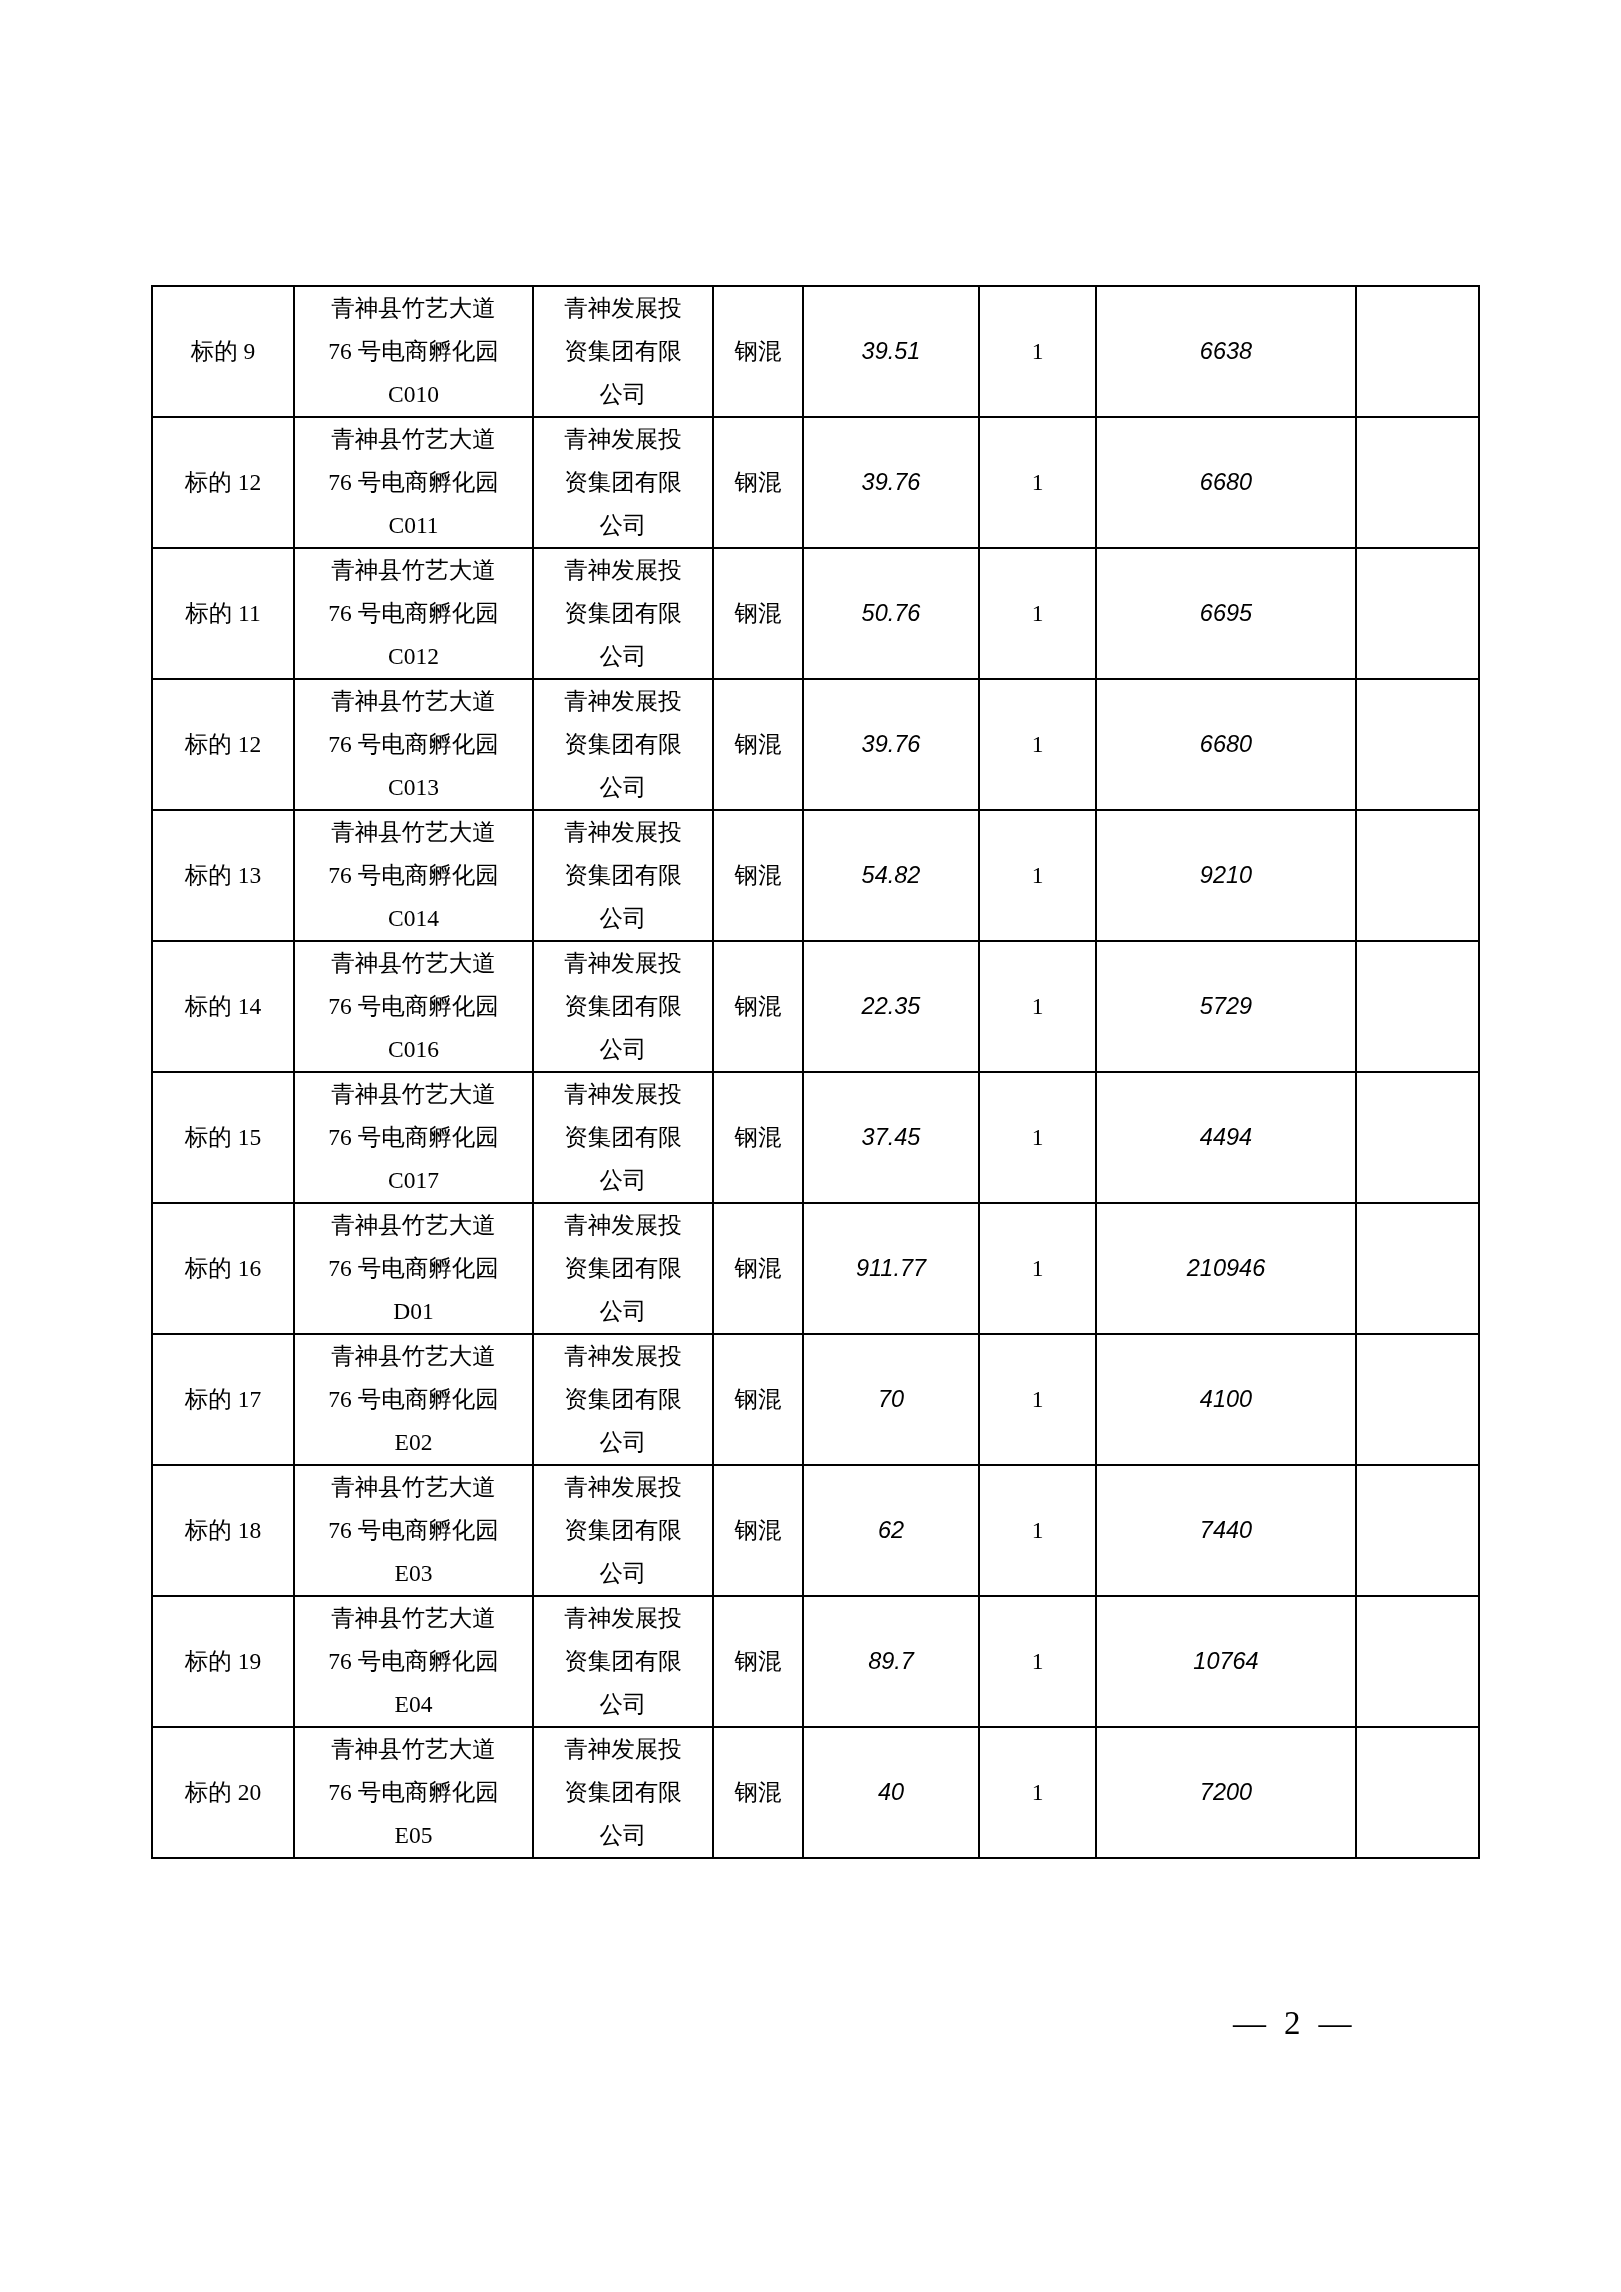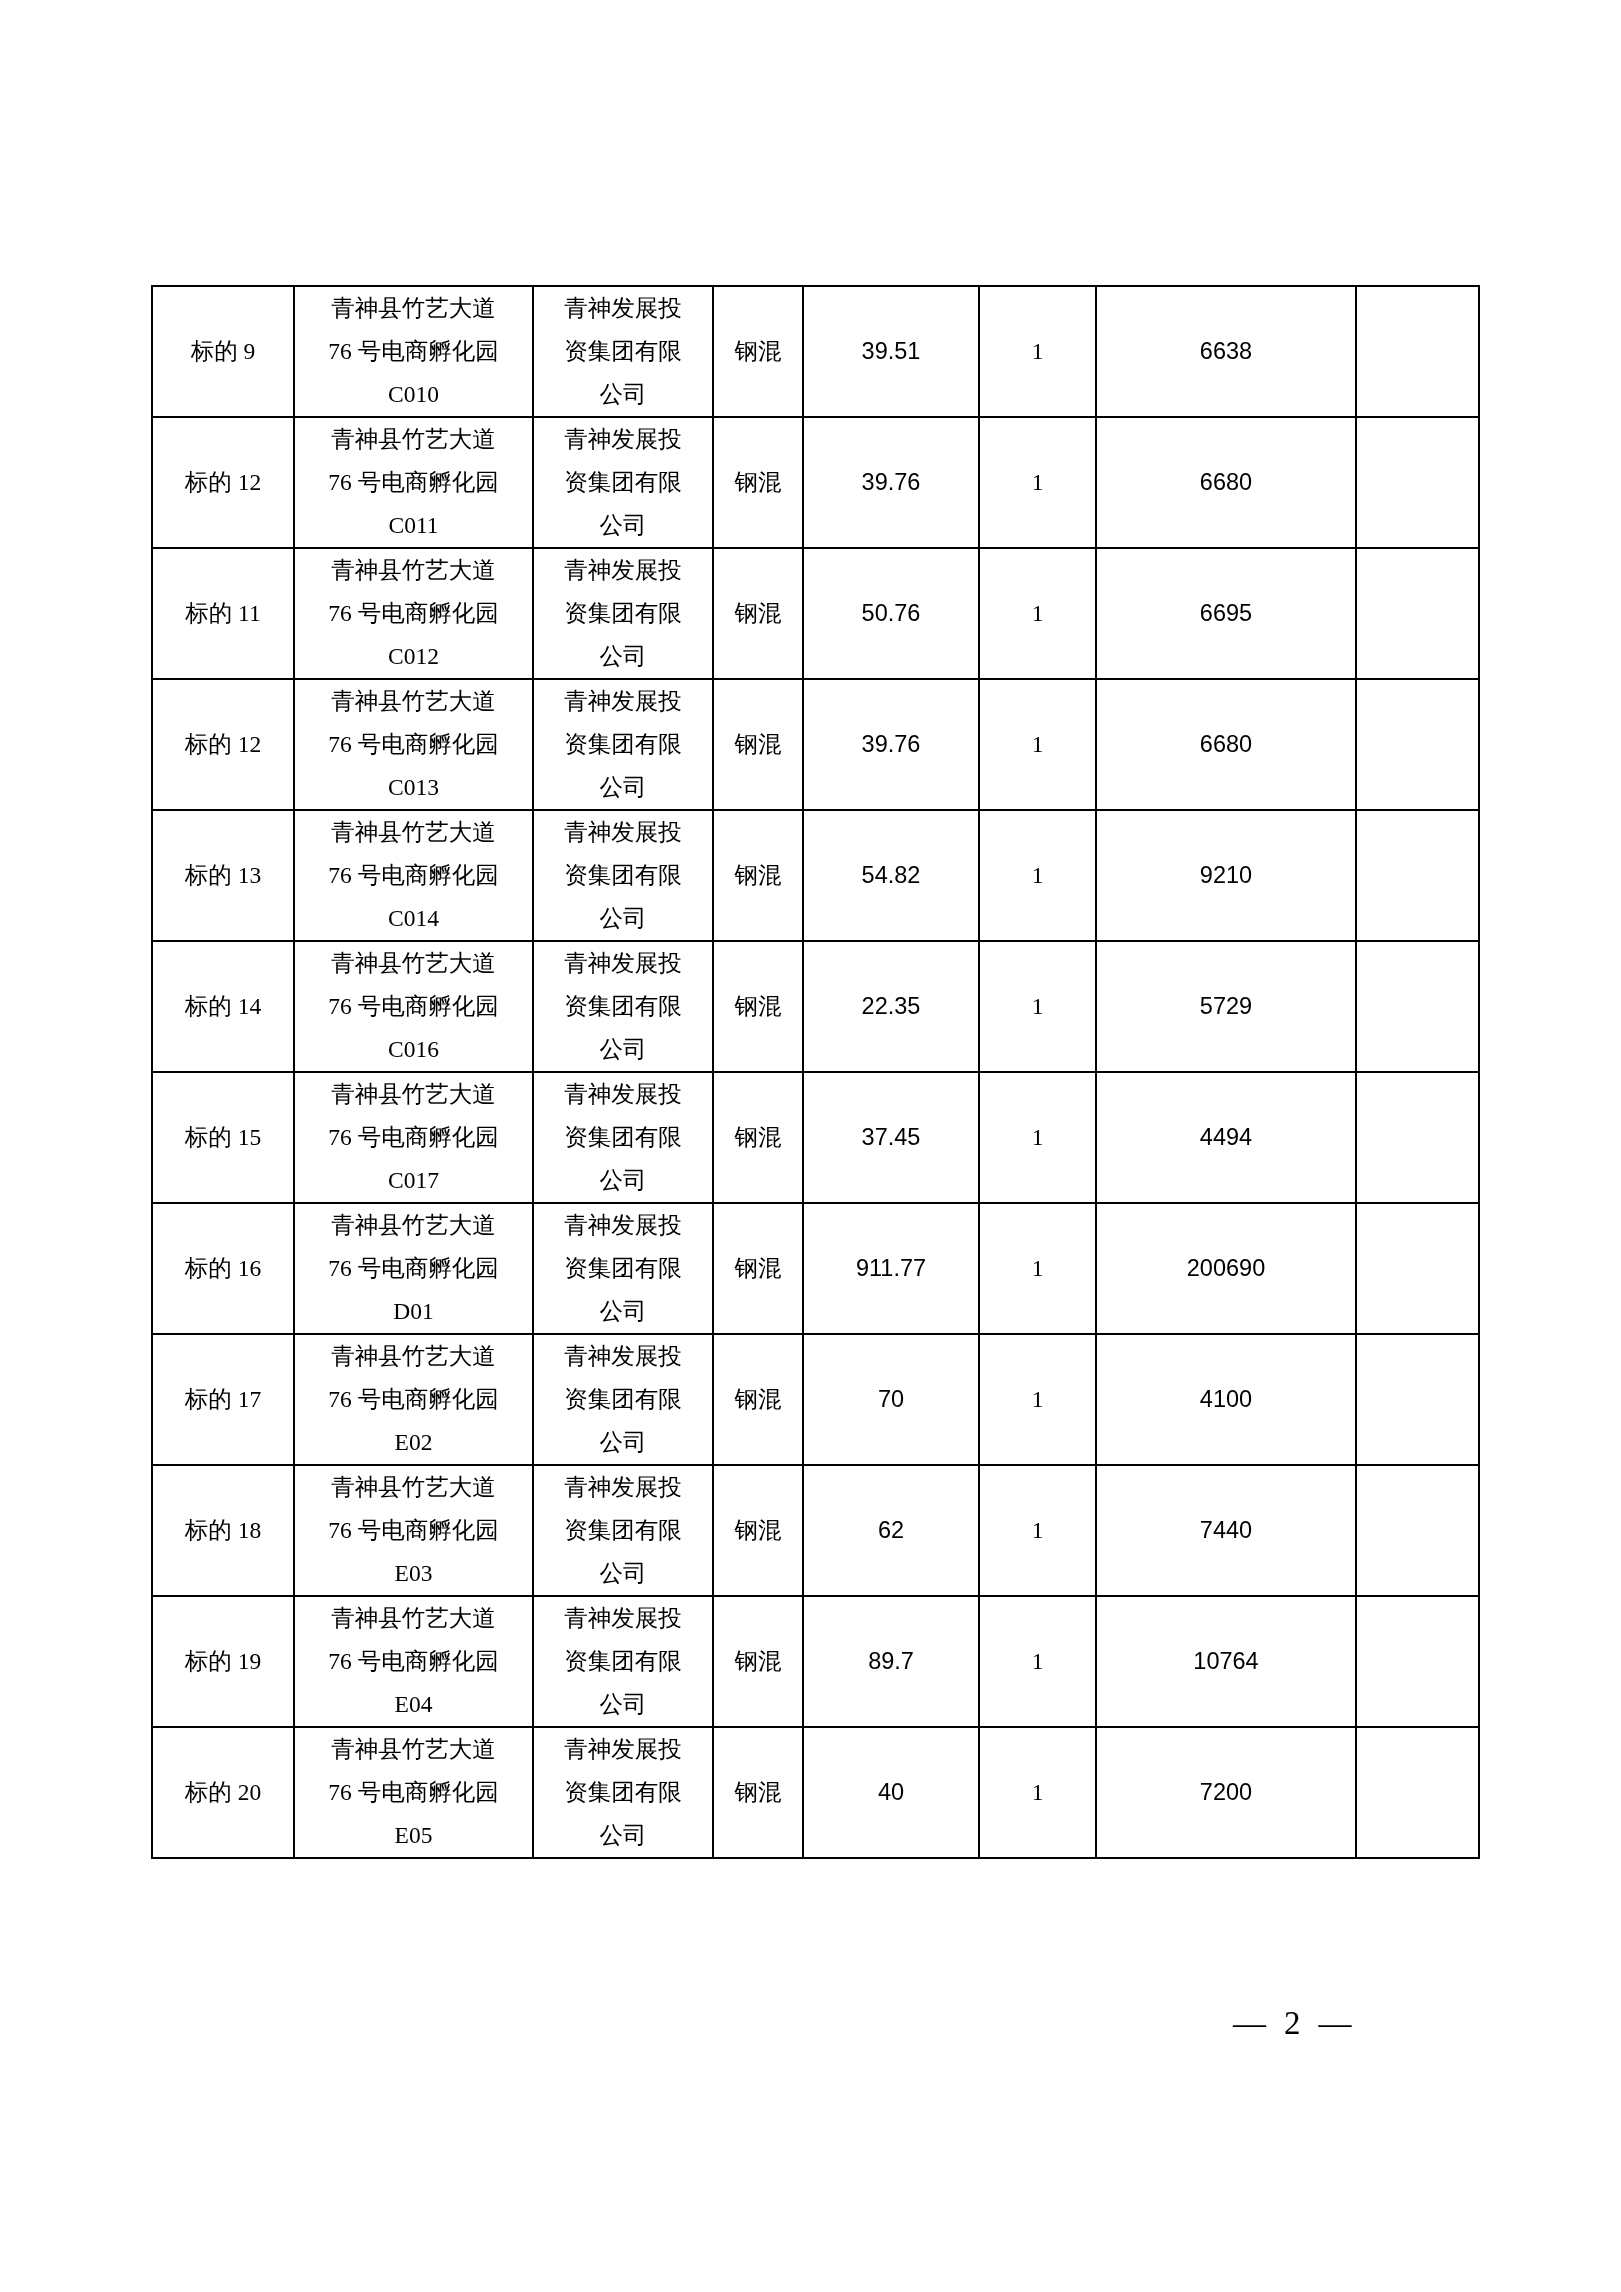--- a/index.html
+++ b/index.html
@@ -44,20 +44,21 @@
     line-height: 29px;
     overflow: hidden;
   }
   table.doc-table td .ln {
     line-height: 43px;
     white-space: nowrap;
   }
   td.c-area, td.c-price {
     font-family: "Liberation Sans", "DejaVu Sans", sans-serif;
     font-size: 24.5px;
+    font-style: italic;
   }
   td.c-qty {
     font-size: 24.5px;
   }
   .page-number {
     position: absolute;
     left: 1233px;
     top: 2005px;
     font-size: 33px;
     letter-spacing: 4.9px;
@@ -224,21 +225,21 @@
           <div class="ln">D01</div>
         </td>
         <td class="c-company">
           <div class="ln">青神发展投</div>
           <div class="ln">资集团有限</div>
           <div class="ln">公司</div>
         </td>
         <td class="c-struct">钢混</td>
         <td class="c-area">911.77</td>
         <td class="c-qty">1</td>
-        <td class="c-price">200690</td>
+        <td class="c-price">210946</td>
         <td class="c-empty"></td>
       </tr>
 
       <tr>
         <td class="c-label">标的 17</td>
         <td class="c-addr">
           <div class="ln">青神县竹艺大道</div>
           <div class="ln">76 号电商孵化园</div>
           <div class="ln">E02</div>
         </td>

